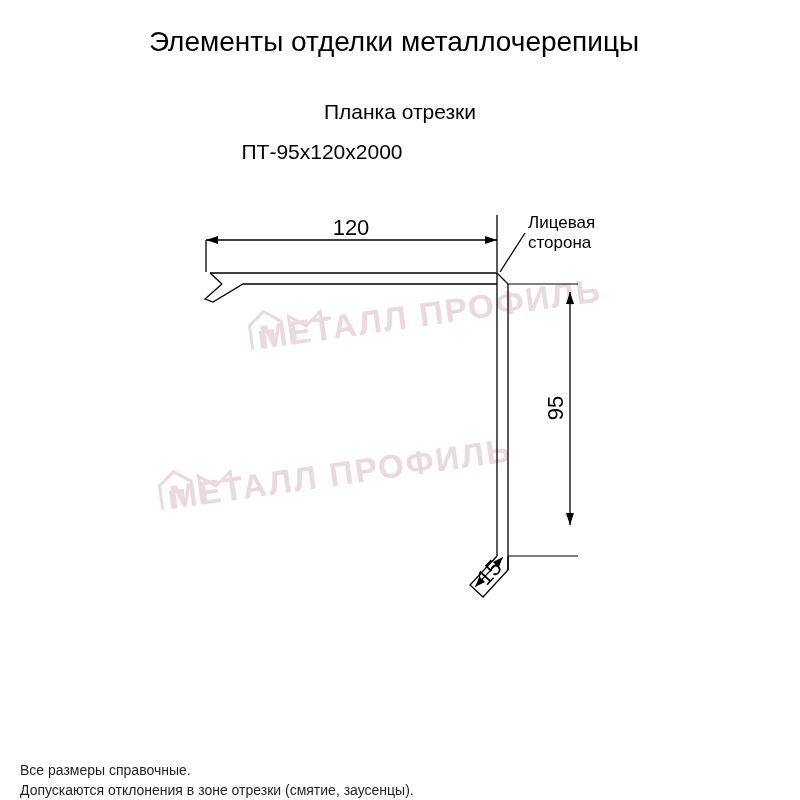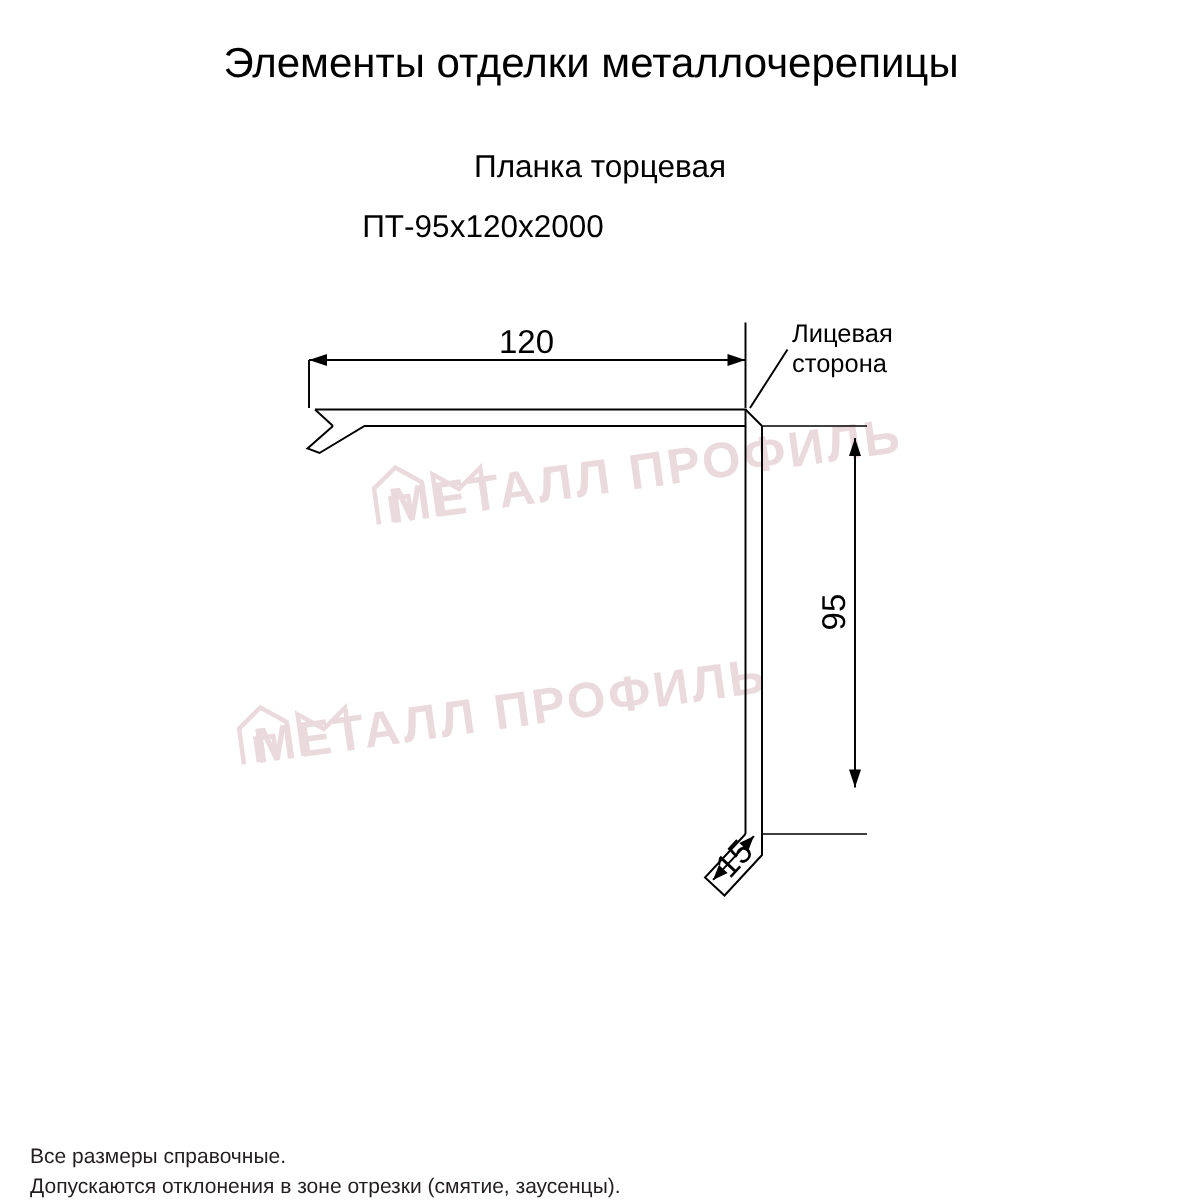--- a/index.html
+++ b/index.html
@@ -102,21 +102,21 @@
     font-size: 17px;
     fill: #000;
   }
 </style>
 </head>
 <body>
 
 <div id="page">
 
   <div class="title-main">Элементы отделки металлочерепицы</div>
-  <div class="title-sub">Планка торцевая</div>
+  <div class="title-sub">Планка отрезки</div>
   <div class="title-code">ПТ-95x120x2000</div>
 
   <div class="wm-logo wm-logo-1">
     <svg width="90" height="46" viewBox="0 0 90 46">
       <g fill="none" stroke="#eadadd" stroke-width="3">
         <path d="M4 42 L4 18 L20 6 L36 18 L36 42"></path>
         <path d="M14 42 L14 26 L26 26 L26 42"></path>
         <path d="M44 42 L44 14 L60 26 L76 14 L76 42"></path>
       </g>
     </svg>

